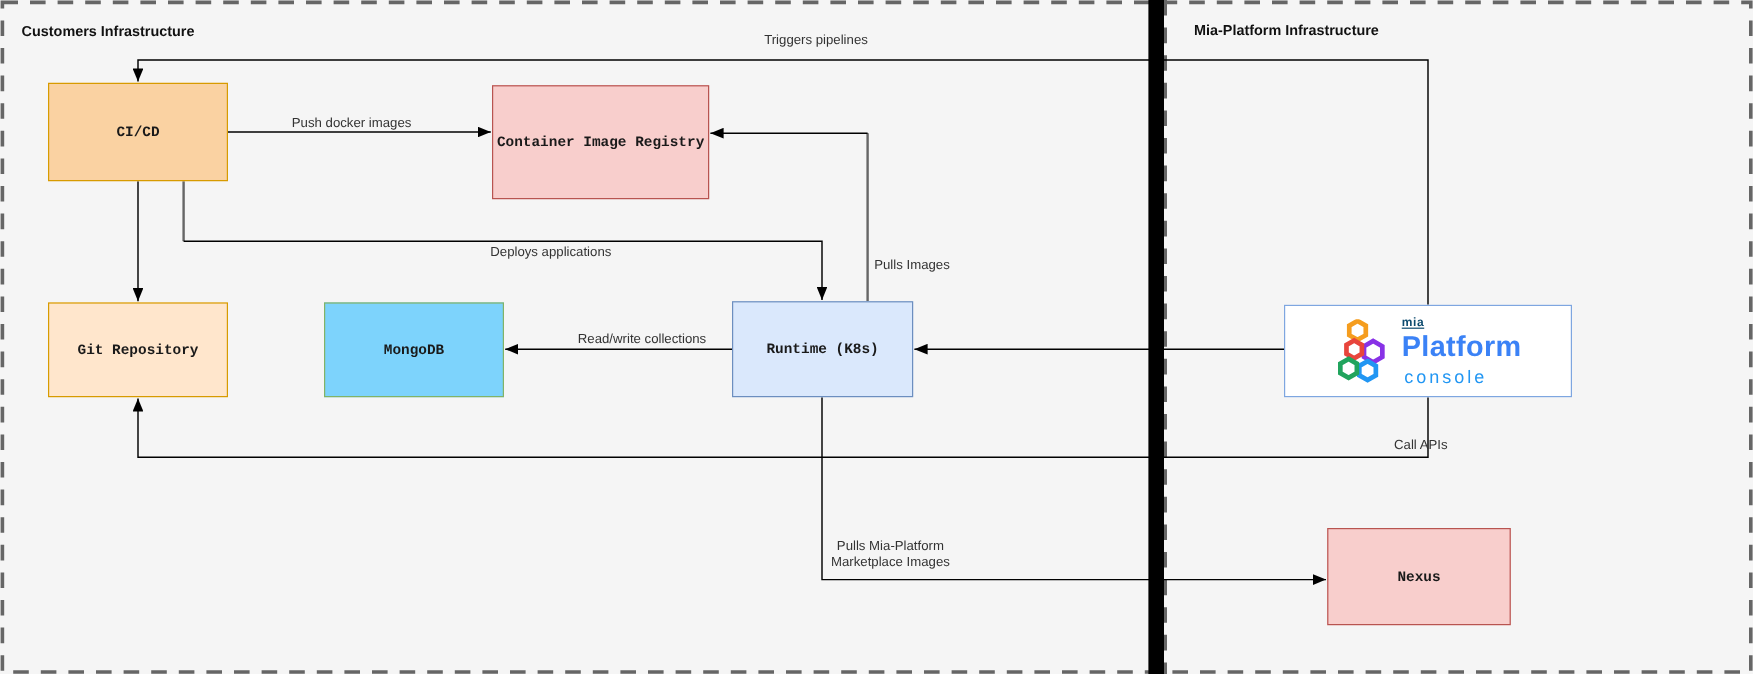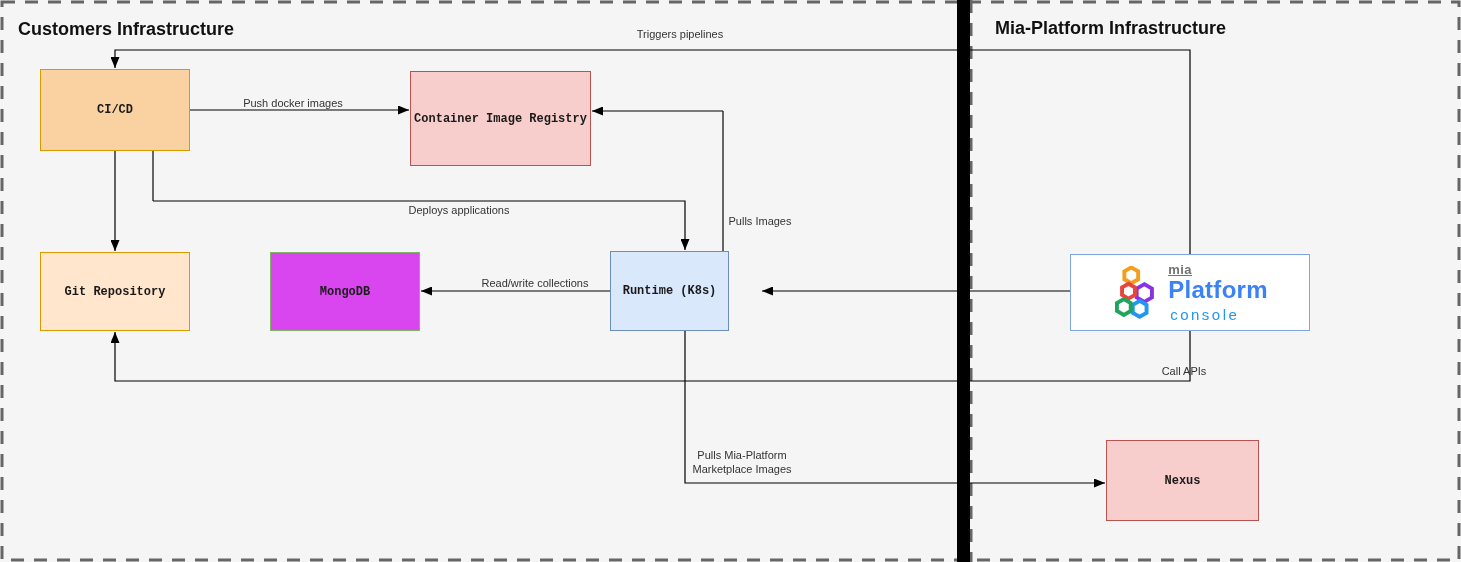--- a/index.html
+++ b/index.html
@@ -7,34 +7,34 @@
     position:relative;width:1461px;height:562px;overflow:hidden;
     font-family:"Liberation Sans",sans-serif;background:#F5F5F5;
   }
   .wires{position:absolute;left:0;top:0;width:1461px;height:562px;}
   .node{
     position:absolute;display:flex;align-items:center;justify-content:center;
     box-sizing:border-box;border:1px solid #000;
     font-size:12px;font-weight:bold;color:#1a1a1a;text-align:center;font-family:Liberation Mono, monospace;
   }
   .zone-label{
-    position:absolute;font-size:18px;font-weight:bold;color:#111;white-space:nowrap;
+    position:absolute;font-size:12px;font-weight:bold;color:#111;white-space:nowrap;
   }
   .edge-label{
     position:absolute;transform:translate(-50%,-50%);
     font-size:11px;color:#333;white-space:nowrap;text-align:center;line-height:14px;
   }
   .edge-label.multiline{white-space:pre-line;}
   
   .console-node{
     position:absolute;display:flex;align-items:center;justify-content:center;
     box-sizing:border-box;background:#fff;border:1px solid #7EA6E0;gap:10px;
   }
   .console-text{display:flex;flex-direction:column;align-items:flex-start;}
-  .brand-top{font-size:13px;font-weight:bold;color:#737373;letter-spacing:.5px;line-height:13px;text-decoration:underline;}
+  .brand-top{font-size:10px;font-weight:bold;color:#0c4a6e;letter-spacing:.5px;line-height:13px;text-decoration:underline;}
   .brand-main{font-size:24px;font-weight:bold;color:#3b82f6;line-height:28px;letter-spacing:.3px;}
   .brand-sub{font-size:15px;font-weight:500;color:#2196F3;letter-spacing:2.5px;margin-top:3px;padding-left:2px;line-height:15px;text-align:center;}
 </style>
 </head>
 <body>
 
 <div class="canvas" style="background-color: rgb(245, 245, 245);">
 
   <svg class="wires" viewBox="0 0 1461 562" xmlns="http://www.w3.org/2000/svg">
     <defs>
@@ -69,25 +69,25 @@
   </div>
 
   <div class="node" style="left: 410px; top: 71px; width: 181px; height: 95px; background-color: rgb(248, 206, 204); border-color: rgb(184, 84, 80);">
     <span>Container Image Registry</span>
   </div>
 
   <div class="node" style="left: 40px; top: 252px; width: 150px; height: 79px; background-color: rgb(255, 230, 204); border-color: rgb(215, 155, 0);">
     <span>Git Repository</span>
   </div>
 
-  <div class="node" style="left: 270px; top: 252px; width: 150px; height: 79px; background-color: #d946ef; border-color: rgb(130, 179, 102);">
+  <div class="node" style="left: 270px; top: 252px; width: 150px; height: 79px; background-color: #7dd3fc; border-color: rgb(130, 179, 102);">
     <span>MongoDB</span>
   </div>
 
-  <div class="node" style="left: 610px; top: 251px; width: 119px; height: 80px; background-color: rgb(218, 232, 252); border-color: rgb(108, 142, 191);">
+  <div class="node" style="left: 610px; top: 251px; width: 151px; height: 80px; background-color: rgb(218, 232, 252); border-color: rgb(108, 142, 191);">
     <span>Runtime (K8s)</span>
   </div>
 
   <div class="node" style="left: 1106px; top: 440px; width: 153px; height: 81px; background-color: rgb(248, 206, 204); border-color: rgb(184, 84, 80);">
     <span>Nexus</span>
   </div>
 
   <div class="console-node" style="left: 1070px; top: 254px; width: 240px; height: 77px; border-color: rgb(126, 166, 224);">
     <svg width="46" height="54" viewBox="0 0 46 58" fill="none" stroke-width="4.2" xmlns="http://www.w3.org/2000/svg">
       <polygon points="33,19.5 41.2,24.3 41.2,33.8 33,38.5 24.8,33.8 24.8,24.3" stroke="#8832E6"></polygon>

